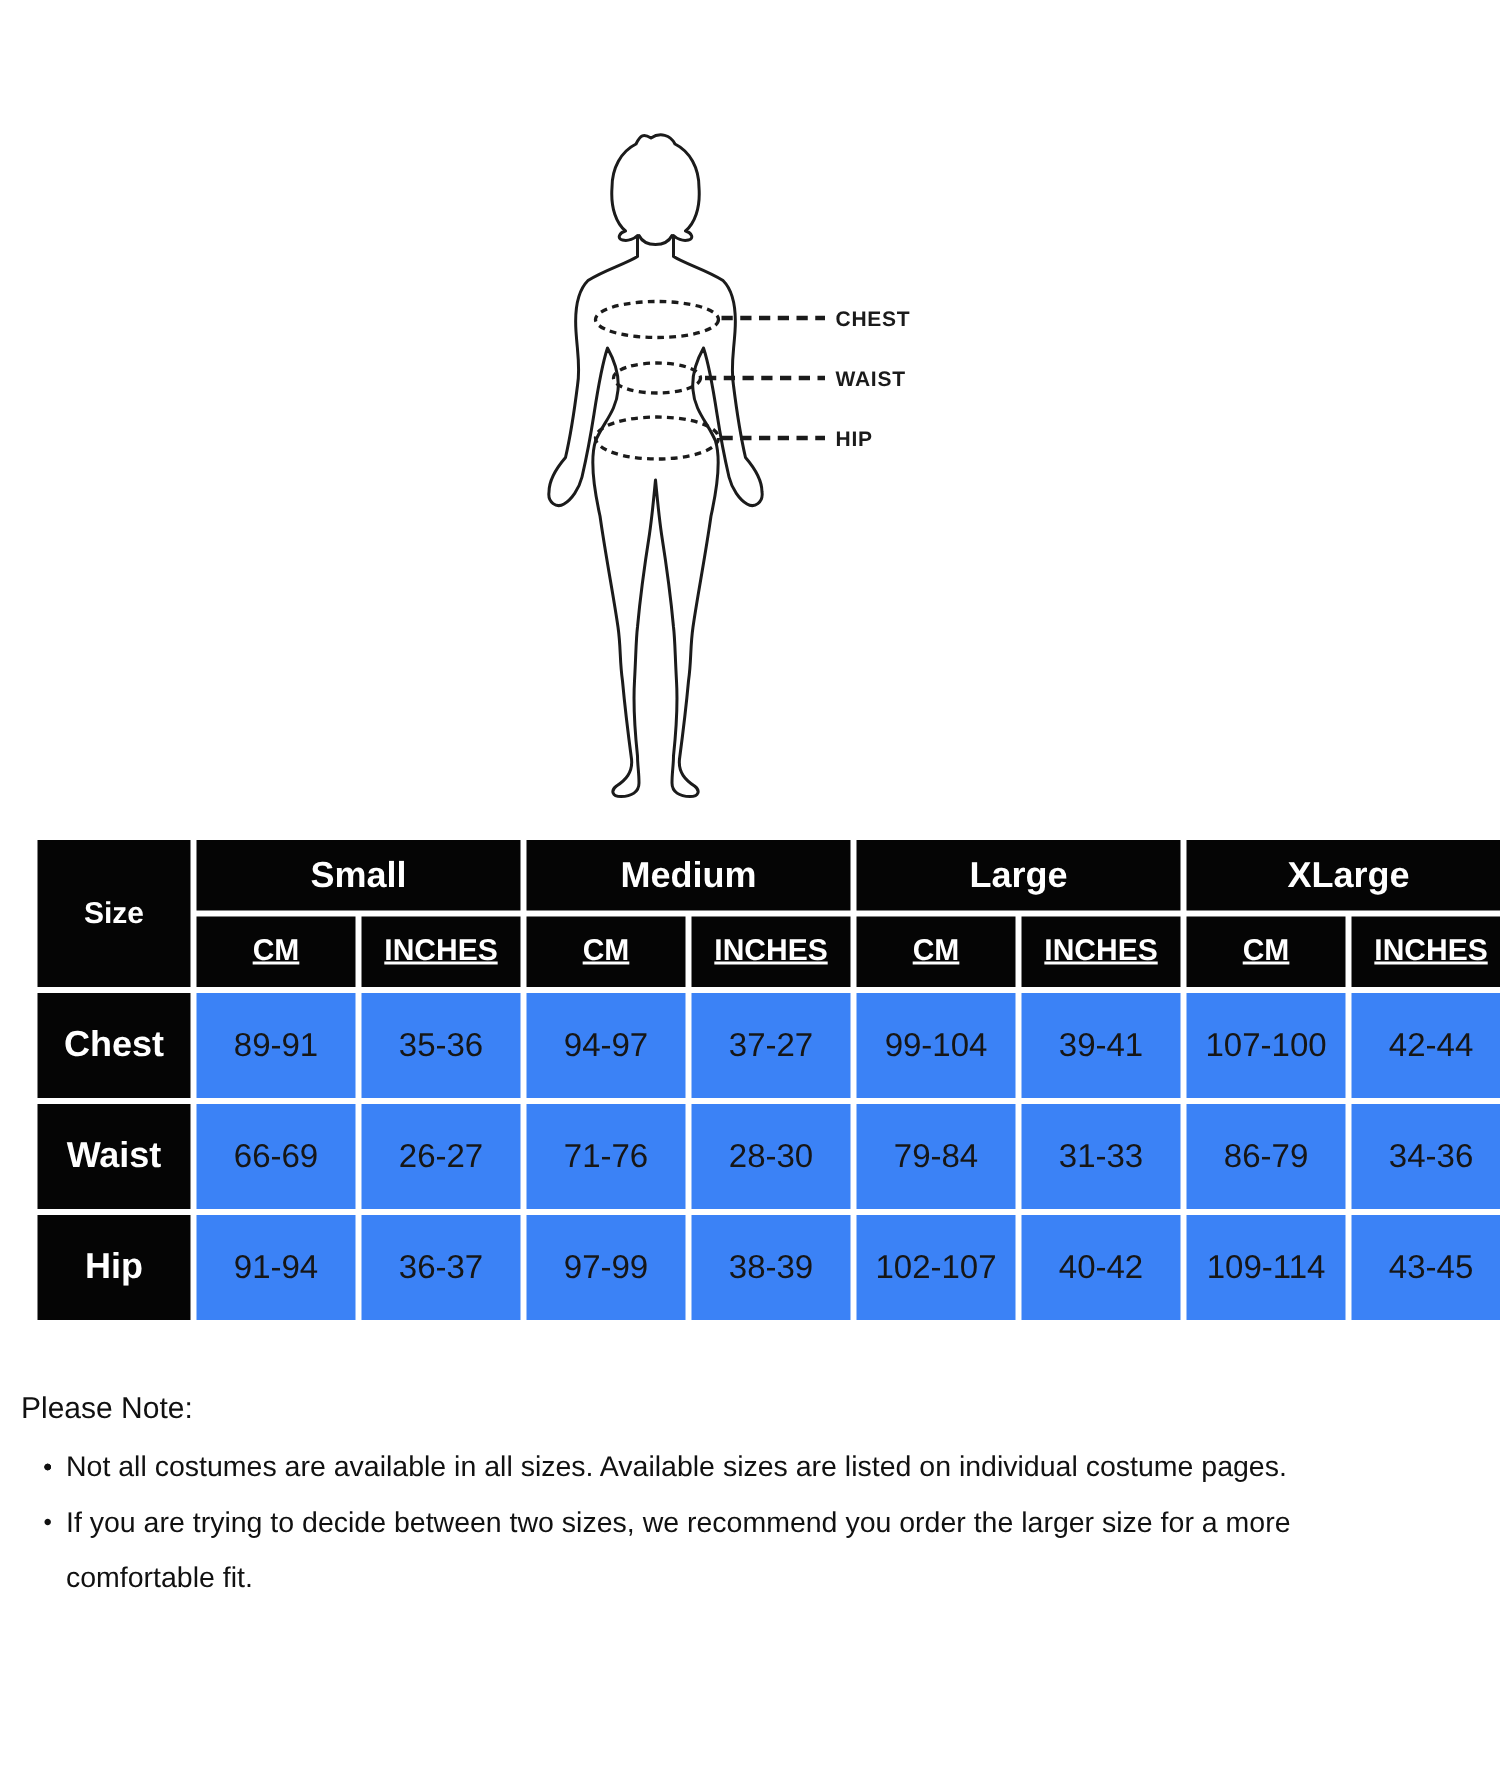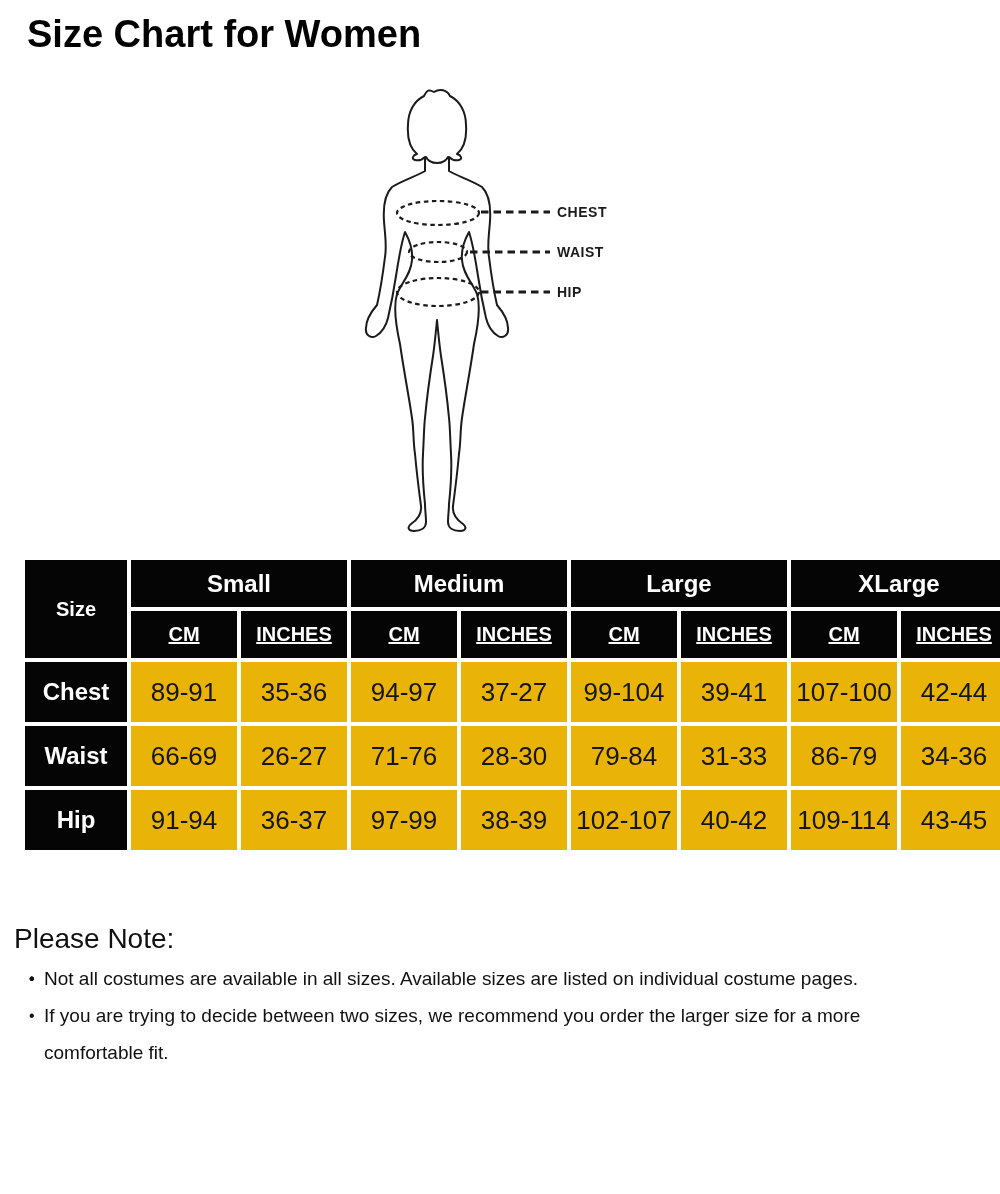--- a/index.html
+++ b/index.html
@@ -33,37 +33,36 @@
   }
   .size-table th, .size-table td{ text-align:center; vertical-align:middle; }
   .size-table th{
     background:#050505; color:#ffffff; font-weight:bold;
   }
   .size-table .corner{ font-size:20px; }
   .size-table .group{ font-size:24px; height:47px;margin-top:36px; }
   .size-table .unit{ font-size:20px; height:47px;text-decoration:underline; }
   .size-table .rowhead{ font-size:24px; }
   .size-table td{
-    background:#eab308; color:#161616; font-size:26px; height:60px;
+    background:#3b82f6; color:#161616; font-size:22px; height:70px;
   }
 
   
   .notes{ position:absolute; left:0; top:924px; width:1000px; }
-  .notes h2{ margin-left:14px; font-size:28px; line-height:30px; font-weight:normal; color:#111; }
+  .notes h2{ margin-left:14px; font-size:20px; line-height:30px; font-weight:normal; color:#111; }
   .note-list{ margin-top:6px; }
   .note-item{ position:relative; padding-left:44px; padding-right:20px;
     font-size:19px; line-height:37px; color:#111; white-space:pre-line; }
   .note-item .bullet{ position:absolute; left:29px; top:0; font-size:16px; line-height:37px; }
 </style>
 </head>
 <body>
 
 <div class="page">
 
-  <h1 class="page-title">Size Chart for Women</h1>
 
   <div class="diagram">
     <svg viewBox="0 0 330 460" width="330" height="460">
 
       <path class="fig-outline" d="
         M 84 7
         C 90 3 97 5 100 11
         C 110 16 116 27 116 40
         C 117 54 113 64 107 69
         C 111 70 113 74 109 75

